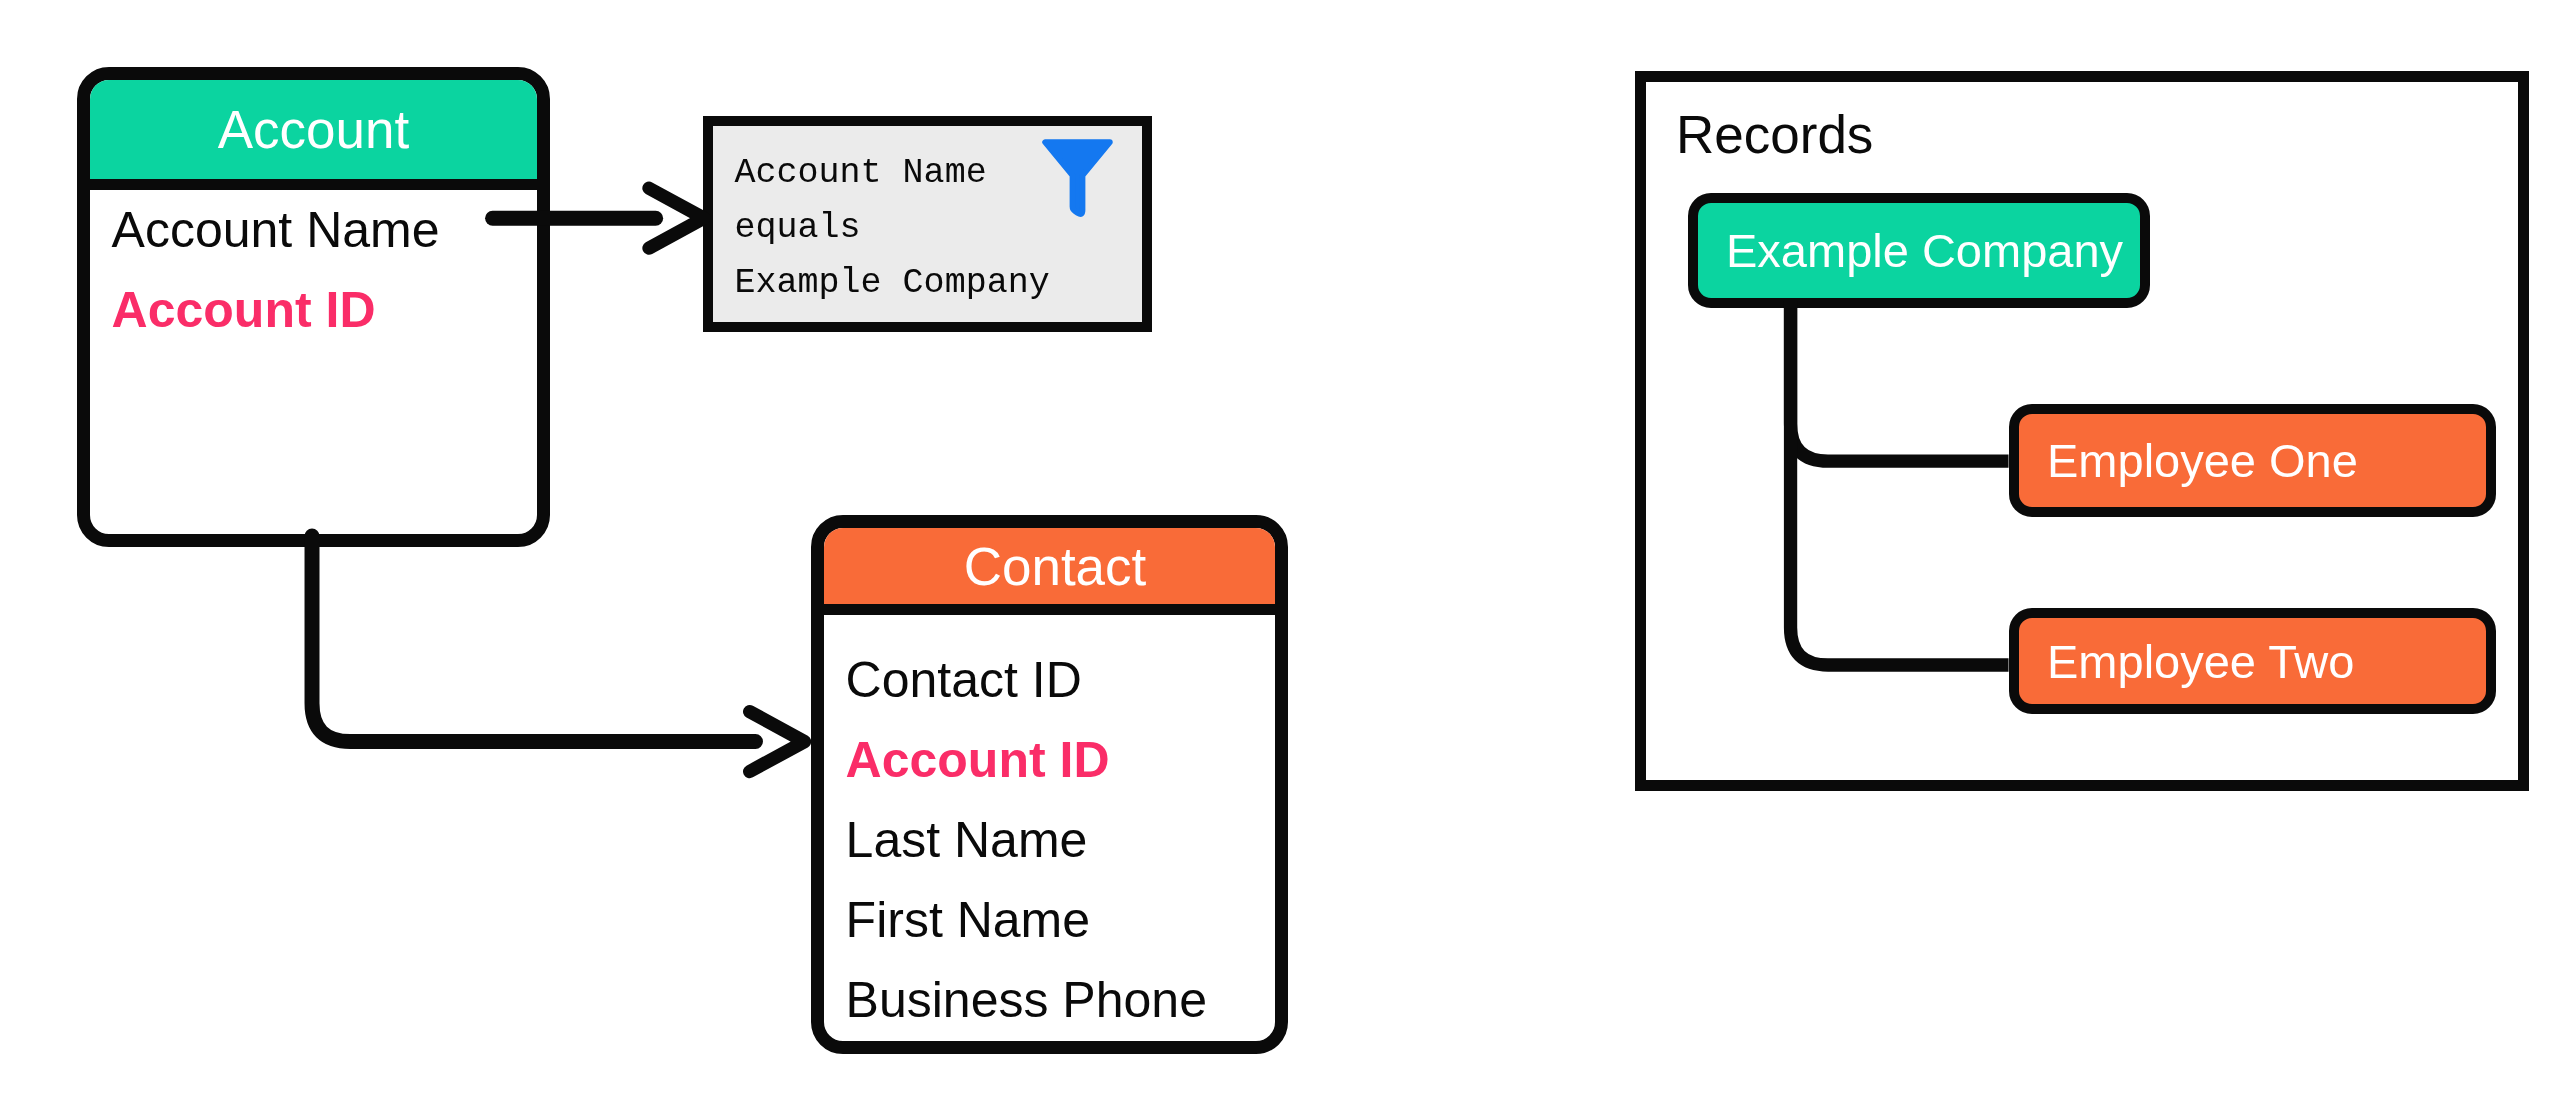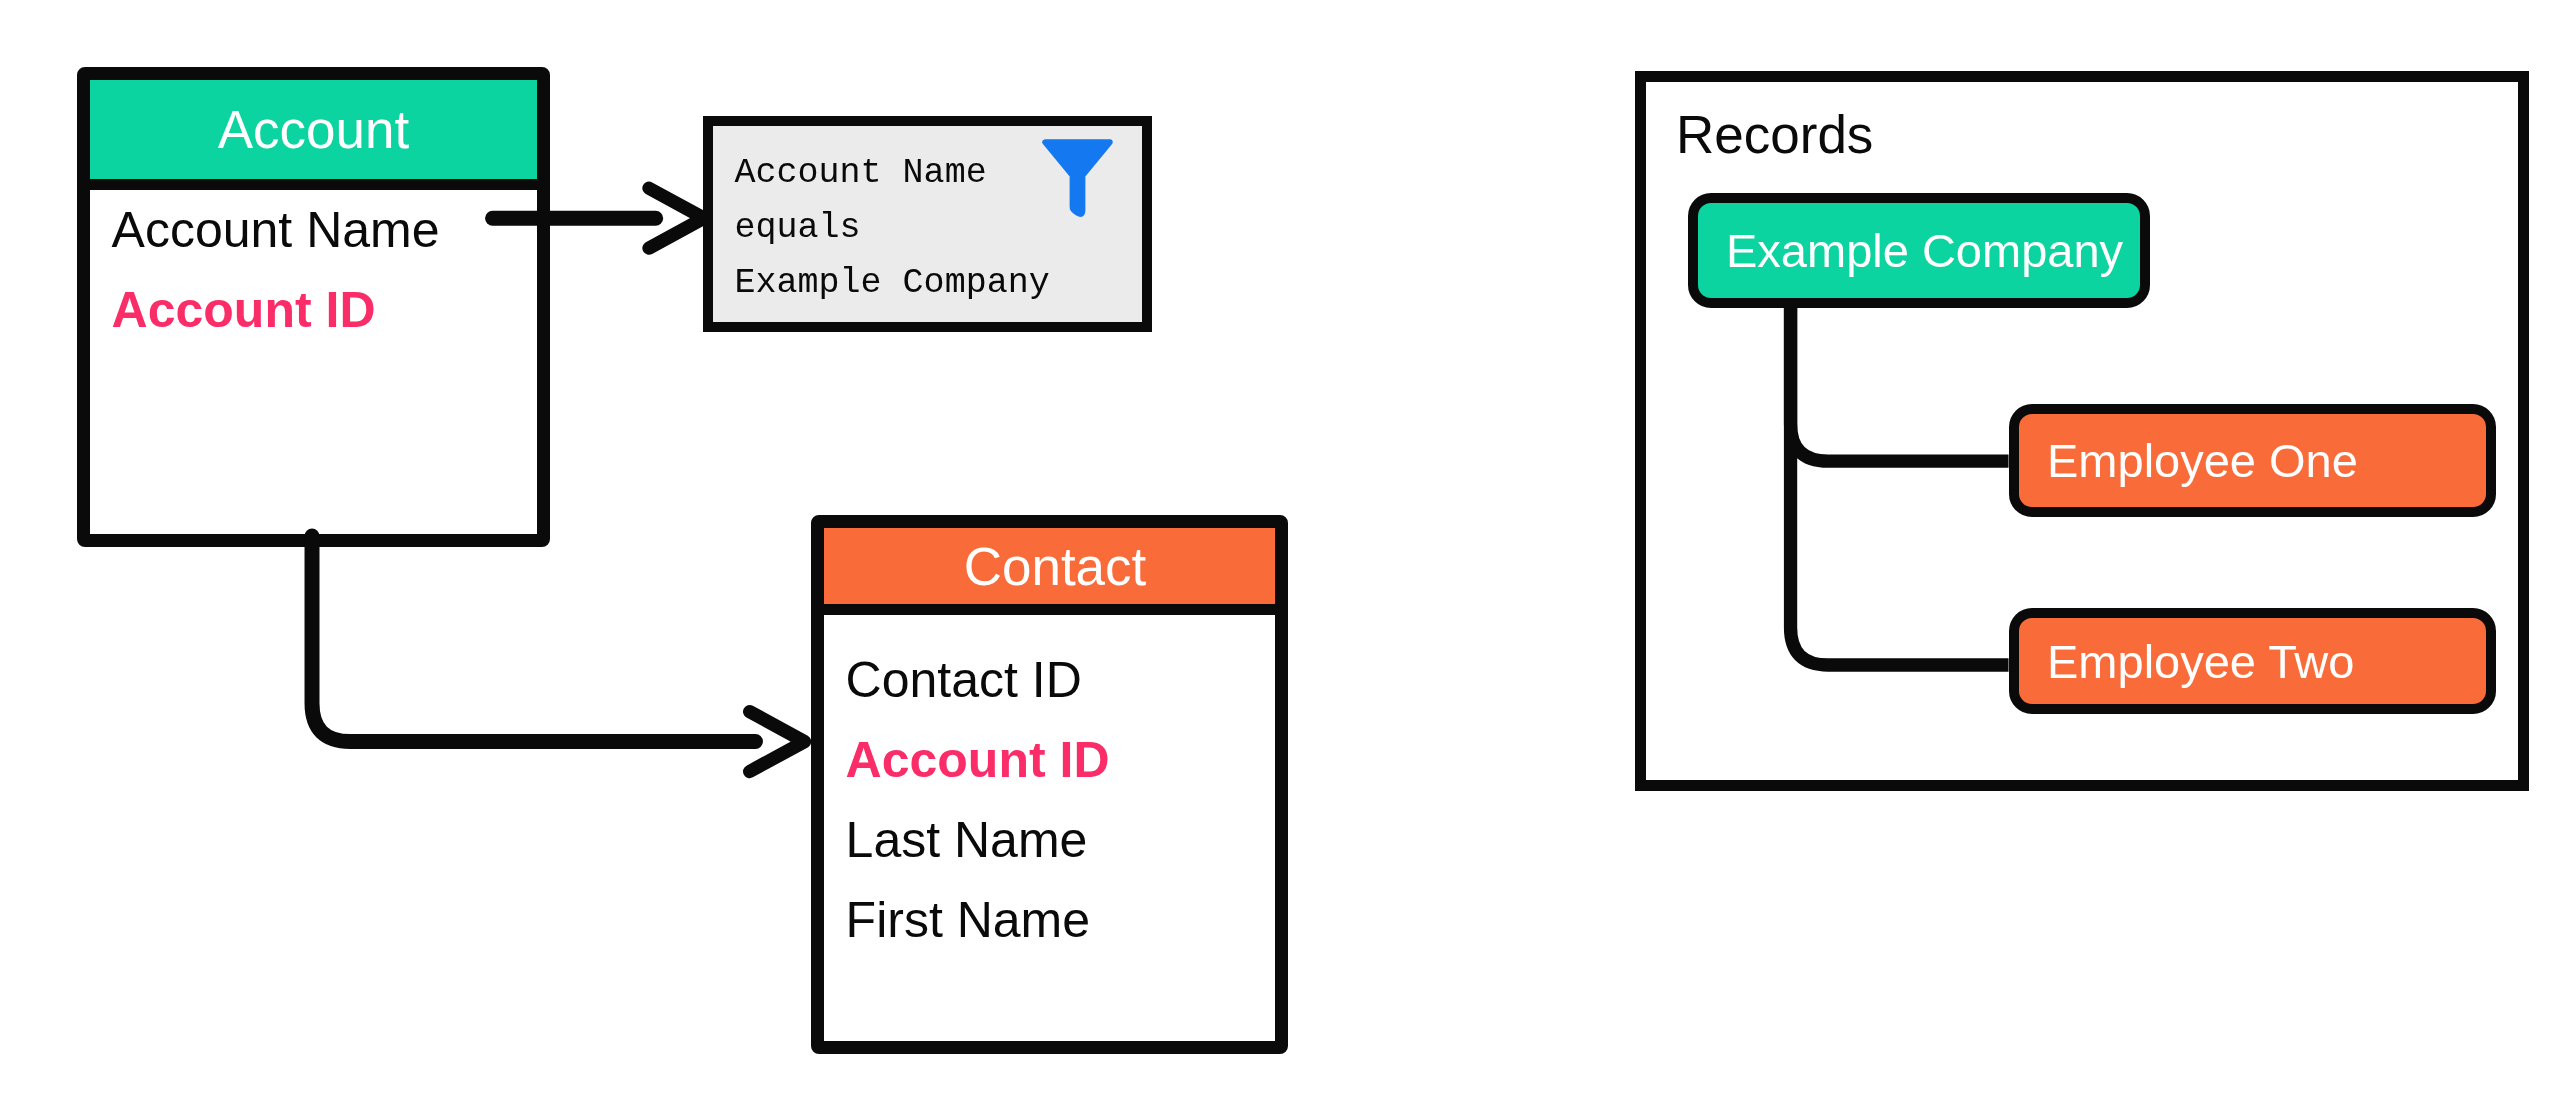--- a/index.html
+++ b/index.html
@@ -9,21 +9,21 @@
     --blue:#1478F0;
     --filter_bg:#EBEBEB;
     --line:#0A0A0A;
   }
   *{ margin:0; padding:0; box-sizing:border-box; }
   html,body{ background:#ffffff; }
   body{ font-family:"Liberation Sans", sans-serif; }
   .canvas{ position:relative; width:2576px; height:1107px; background:#ffffff; overflow:hidden; }
 
   
-  .entity{ position:absolute; background:#ffffff; border:13.3px solid var(--line); border-radius:8px; overflow:hidden;text-align:center; }
+  .entity{ position:absolute; background:#ffffff; border:13.3px solid var(--line); border-radius:32px; overflow:hidden;text-align:center; }
   .entity-header{ display:flex; align-items:center; justify-content:center;
                   color:#ffffff; font-size:53px; border-bottom:11.6px solid var(--line); }
   .entity-header.green{ background:var(--green); }
   .entity-header.orange{ background:var(--orange); }
   .entity-body{ display:block; }
   .field{ height:80px; display:flex; align-items:center; padding-left:21.6px;
           font-size:50px; color:var(--line); white-space:nowrap; }
   .field.key{ color:var(--pink); font-weight:700; }
 
   #account-entity{ left:77px; top:67px; width:473px; height:480px; }
@@ -89,20 +89,21 @@
 
   <div class="entity" id="contact-entity">
     <div class="entity-header orange">
       <span>Contact</span>
     </div>
     <div class="entity-body">
       <div class="field">Contact ID</div>
       <div class="field key">Account ID</div>
       <div class="field">Last Name</div>
       <div class="field">First Name</div>
+      <div class="field">Business Phone</div>
     </div>
   </div>
 
   <div class="records-panel">
     <div class="records-title">Records</div>
     <div class="chip green" id="record-root">
       <span>Example Company</span>
     </div>
     <div class="chip orange" id="record-child-1">
       <span>Employee One</span>

